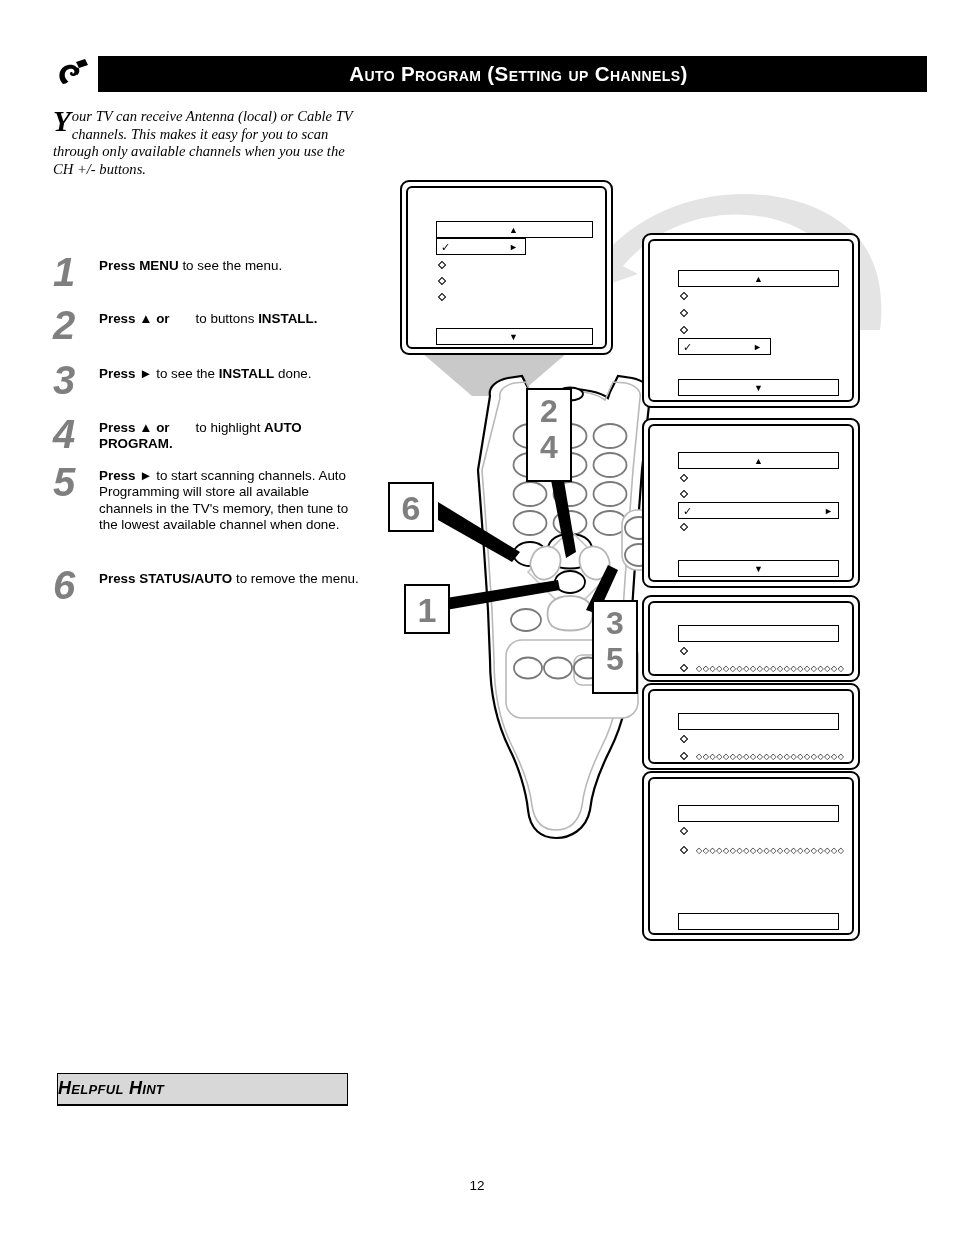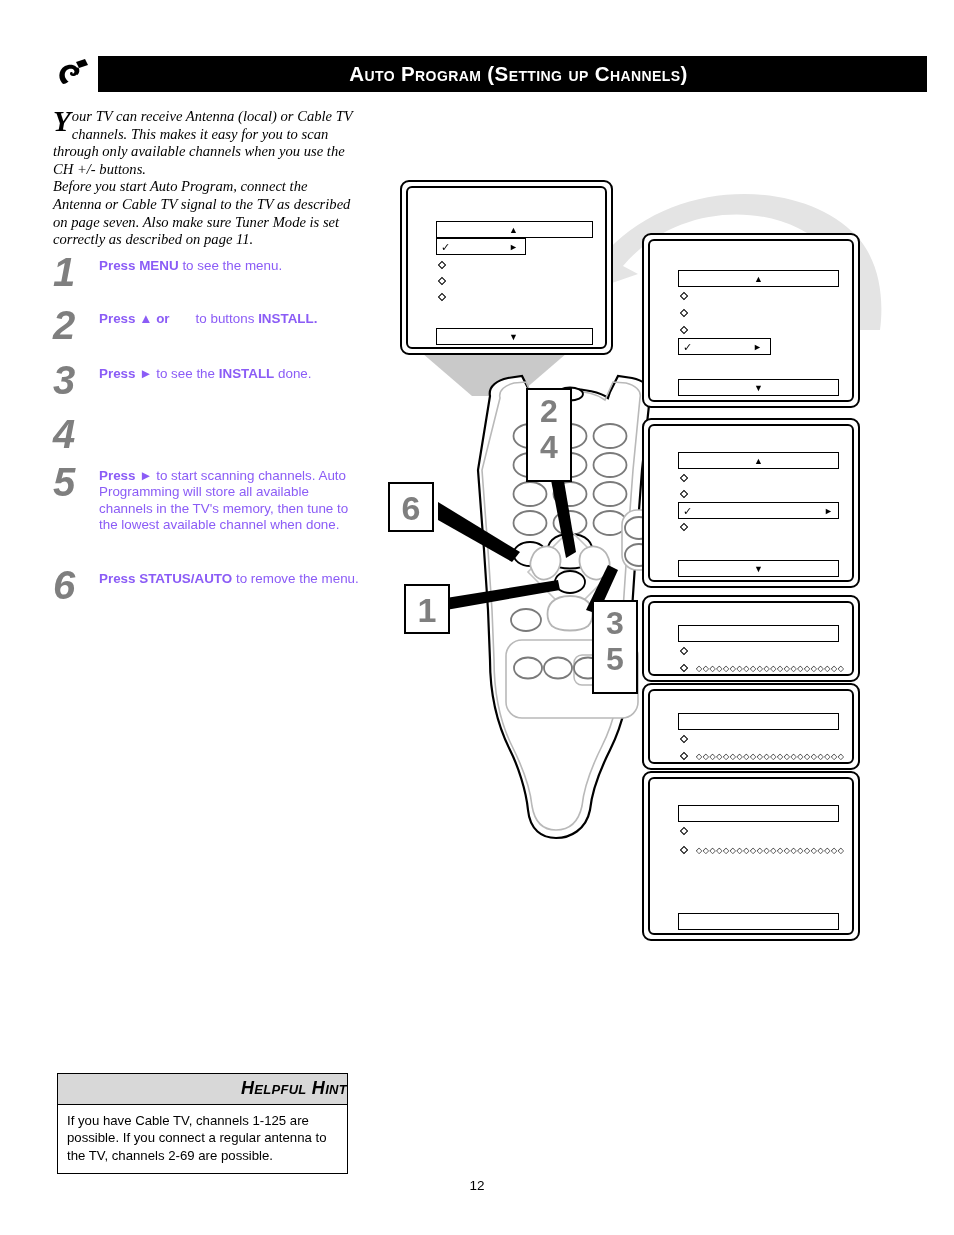--- a/index.html
+++ b/index.html
@@ -99,38 +99,38 @@
     color: #7f7f7f;
     text-align: left;
     font-style: italic;
     letter-spacing: -1px;
   }
   .step-body {
     margin-left: 46px;
     font-family: "Liberation Sans", sans-serif;
     font-size: 13.4px;
     line-height: 16.4px;
-    color: #8b5cf6;
+    color: #000000;
   }
   .step-body b { font-weight: bold; }
   .gap-arrow { display: inline-block; width: 26px; }
 
   
   .hint-box {
     position: absolute;
     left: 57px;
     top: 1073px;
     width: 289px;
     border: 1px solid #000;
     background: #fff;
   }
   .hint-head {
     background: #d8d8d8;
     border-bottom: 1px solid #000;
-    text-align: right;
+    text-align: left;
     font-family: "Liberation Sans", sans-serif;
     font-style: italic;
     font-weight: bold;
     font-size: 18px;
     font-variant: small-caps;
     padding: 4px 0 5px 0;
     letter-spacing: 0.3px;
   }
   .hint-body {
     padding: 7px 9px 9px 9px;
@@ -239,21 +239,20 @@
              C18 16.5, 18.6 16, 19.4 16 C20.4 16, 21 16.8, 20.6 17.8 C22.4 17.4, 23 15.6, 22 14.2
              C20.6 12.2, 16.6 12.2, 14.4 14.6 C11.6 17.6, 12.4 23, 16.6 25.6 C12 28.8, 11.4 28.4, 10 27 Z" fill="#000"></path>
     <path d="M24 6 L33 3 L36 9 L27 12 Z" fill="#000"></path>
     <path d="M26.5 11.5 C28 14, 27.5 17, 25.5 19 L22.5 16.5 C24 15.2, 24.6 13.4, 24 11.8 Z" fill="#000"></path>
   </svg>
 </div>
 <div class="header-title">Auto Program (Setting up Channels)</div>
 
 <div class="intro">
   <p><span class="dropcap">Y</span><span>our TV can receive Antenna (local) or Cable TV channels. This makes it easy for you to scan through only available channels when you use the CH +/- buttons.</span></p>
-  <p class="second">Before you start Auto Program, connect the Antenna or Cable TV signal to the TV as described on page seven. Also make sure Tuner Mode is set correctly as described on page 11.</p>
 </div>
 
 <div class="steps">
 
   <div class="step" style="height:53px">
     <div class="step-num">1</div>
     <div class="step-body">
       <b>Press </b><b>MENU</b><span> to see the menu.</span>
     </div>
   </div>
@@ -267,20 +266,23 @@
 
   <div class="step" style="height:54px">
     <div class="step-num">3</div>
     <div class="step-body">
       <b>Press ►</b><span> to see the </span><b>INSTALL</b><span> done.</span>
     </div>
   </div>
 
   <div class="step" style="height:48px">
     <div class="step-num">4</div>
+    <div class="step-body">
+      <b>Press ▲ or</b><span class="gap-arrow"></span><span>to highlight </span><b>AUTO PROGRAM</b><b>.</b>
+    </div>
   </div>
 
   <div class="step" style="height:103px">
     <div class="step-num">5</div>
     <div class="step-body">
       <b>Press ►</b><span> to start scanning channels. Auto Programming will store all available channels in the TV's memory, then tune to the lowest available channel when done.</span>
     </div>
   </div>
 
   <div class="step" style="height:50px">
@@ -484,16 +486,15 @@
 
   <div class="callout tall" style="left:212px; top:430px; width:46px; height:94px;">
     <div>3</div>
     <div>5</div>
   </div>
 
 </div>
 
 <div class="hint-box">
   <div class="hint-head">Helpful Hint</div>
-  <div class="hint-body">If you have Cable TV, channels 1-125 are possible. If you connect a regular antenna to the TV, channels 2-69 are possible.</div>
 </div>
 
 <div class="page-number">12</div>
 
 </body></html>

